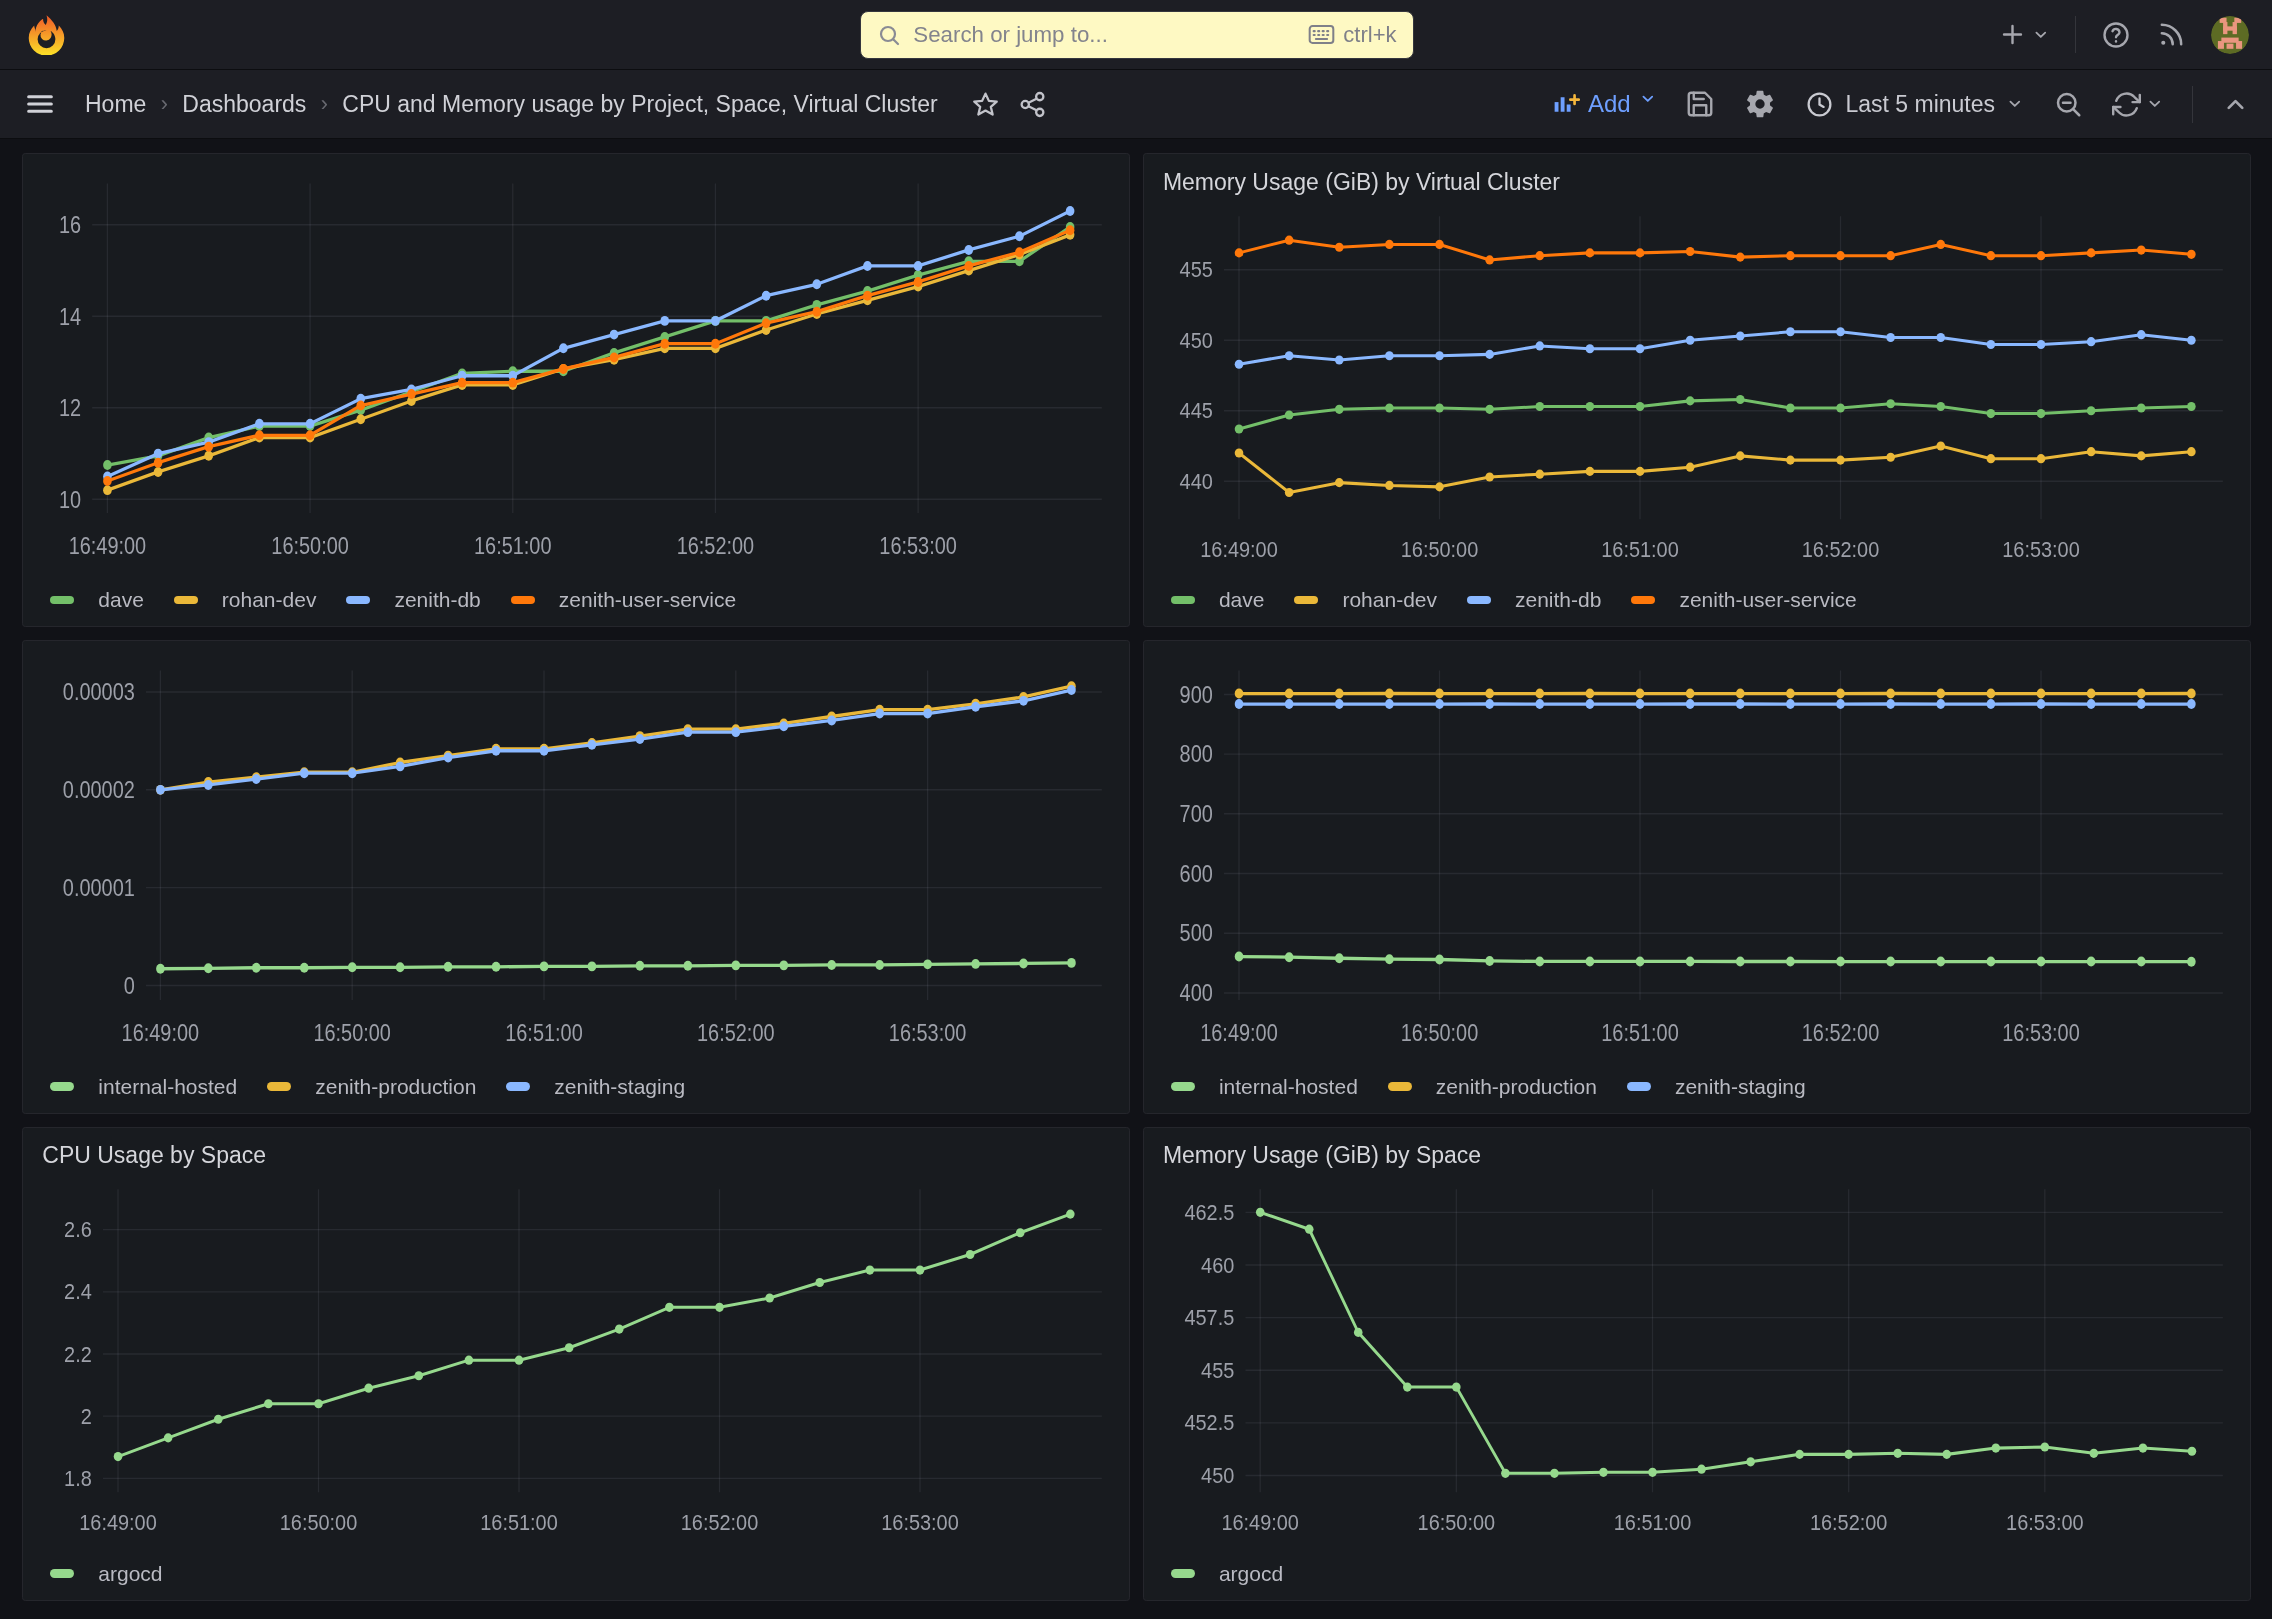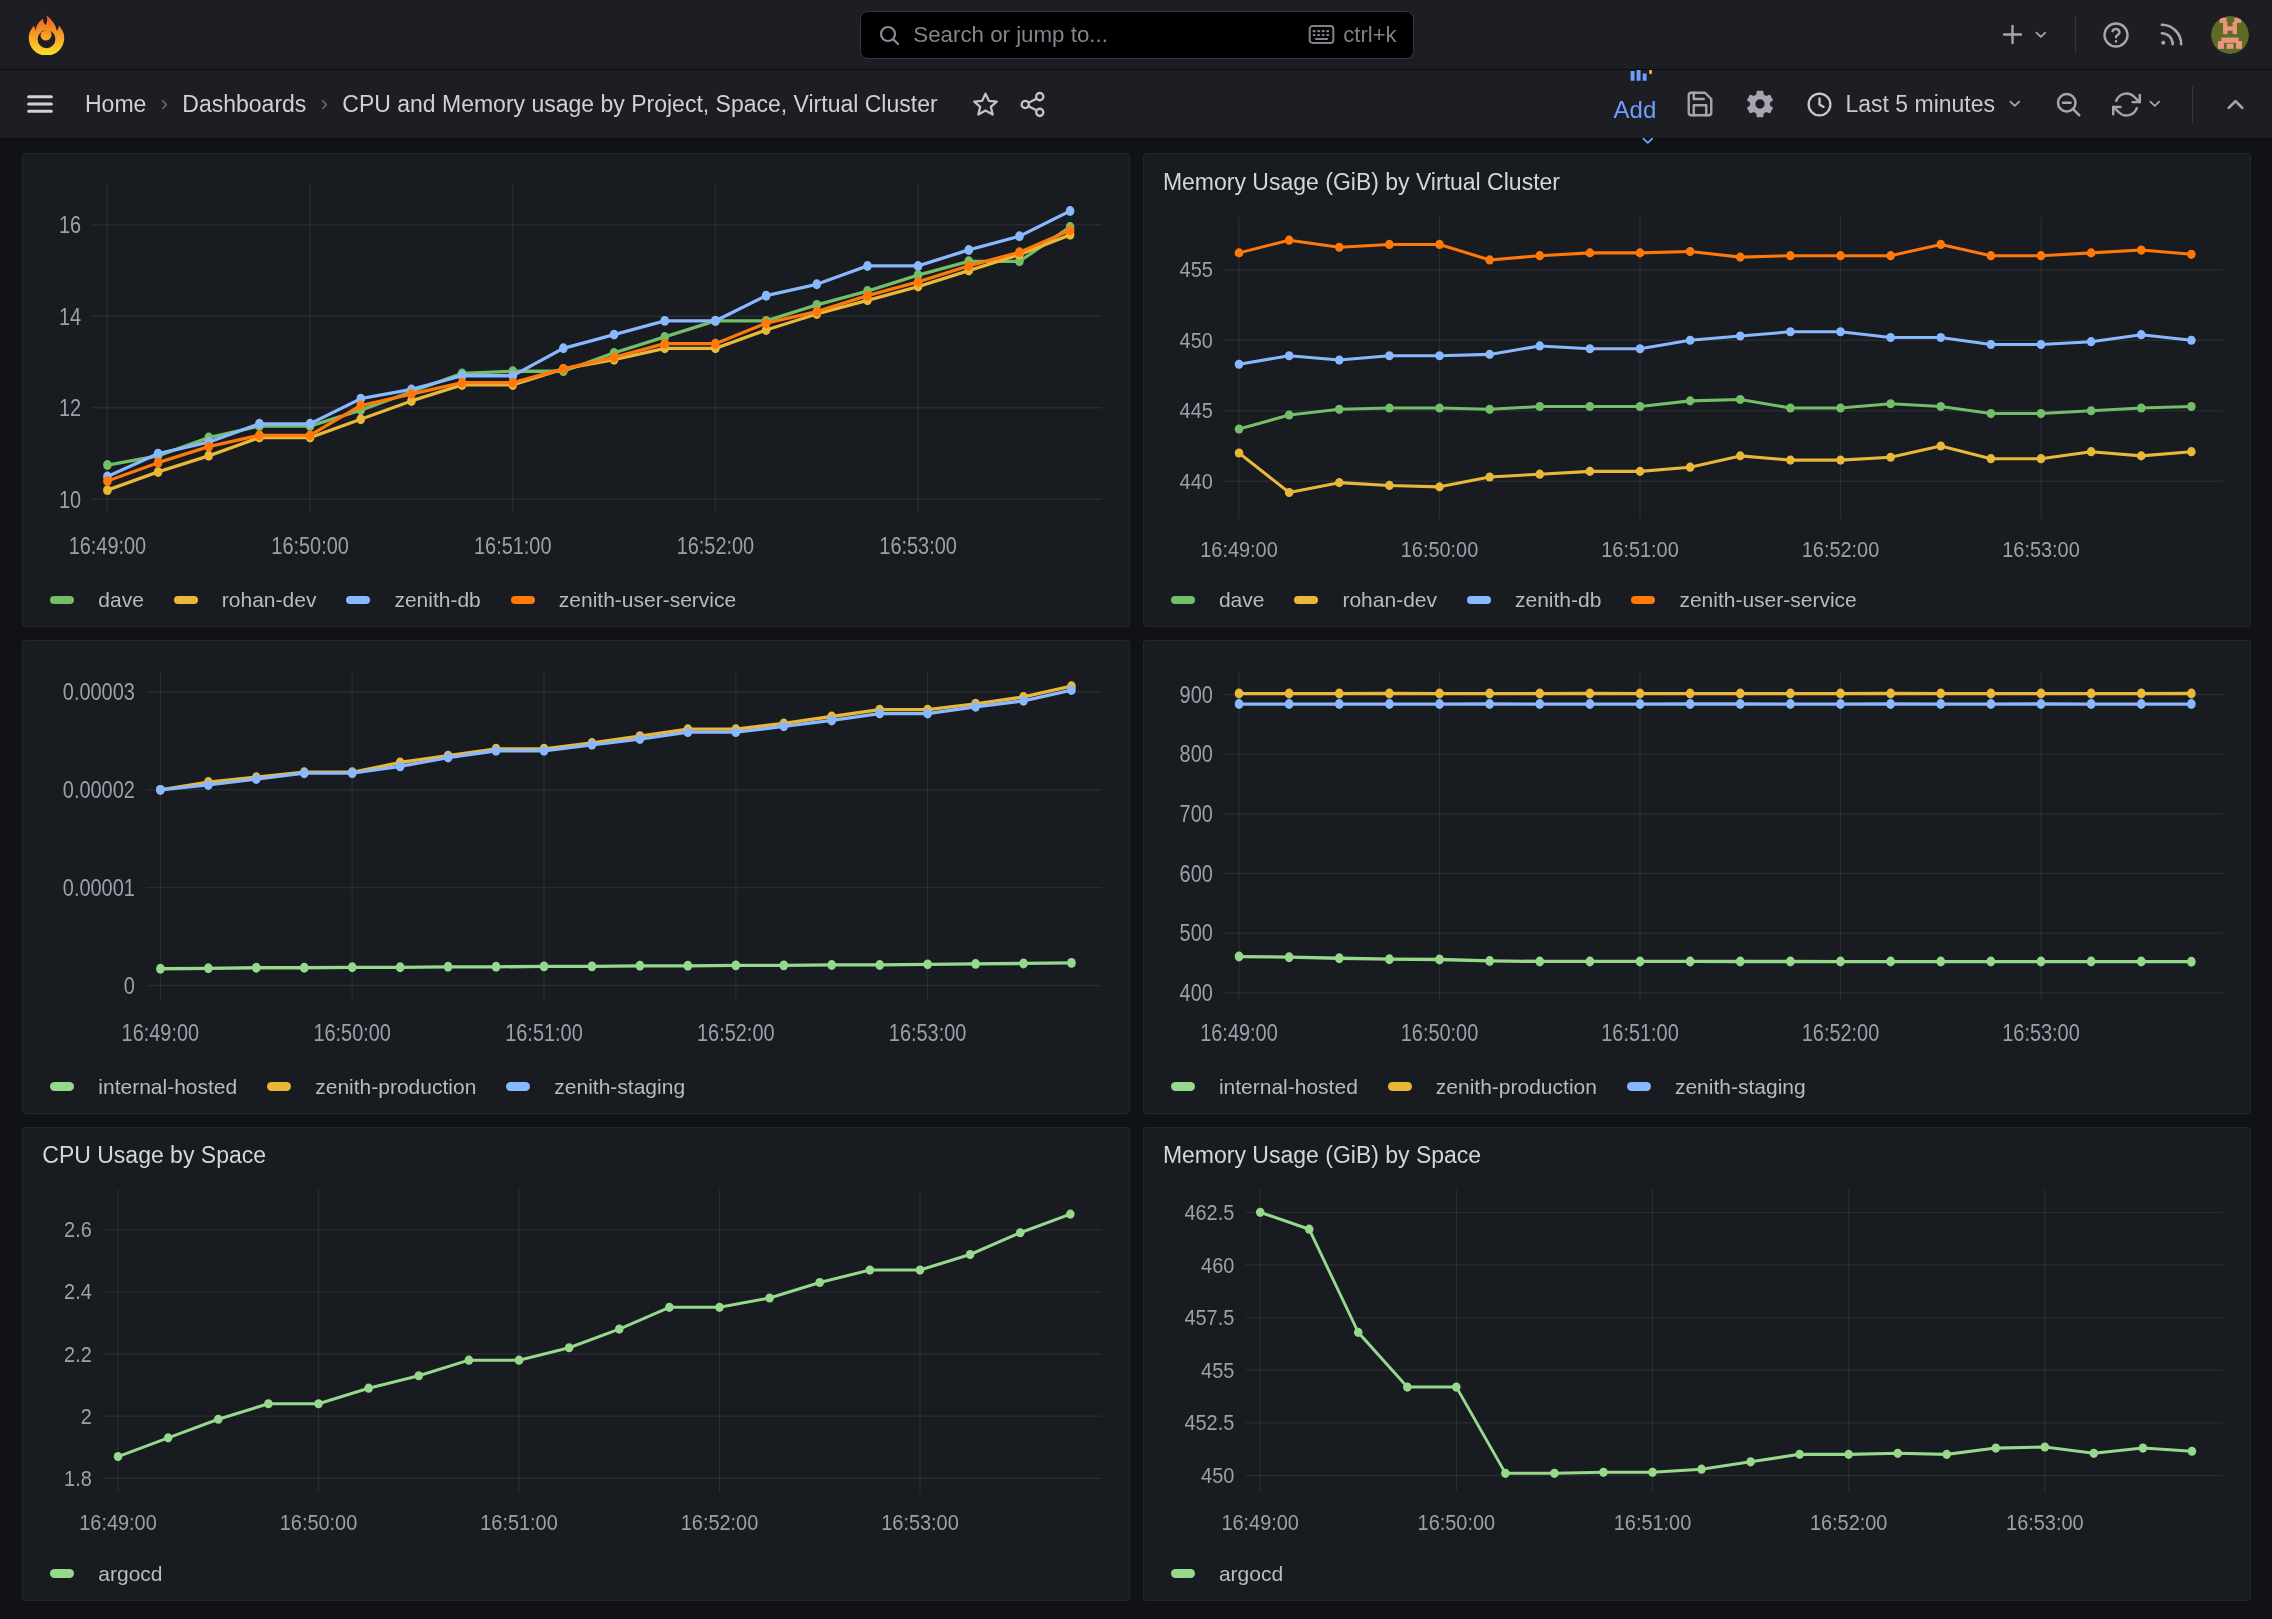--- a/index.html
+++ b/index.html
@@ -10,41 +10,41 @@
     color: #ccccdc;
   }
   
   .topnav {
     height: 70px; background: #1d1e24; border-bottom: 0.8px solid #0c0d10;
     display: flex; align-items: center; padding: 0 24px; position: relative;
   }
   .logo { width: 45px; height: 45px; display: flex; align-items: center; justify-content: center; cursor: pointer; }
   .searchbox {
     position: absolute; left: 50%; transform: translateX(-50%);
-    width: 554px; height: 48px; background: #000000; border: 0.8px solid #35363e;
+    width: 554px; height: 48px; background: #fef9c3; border: 0.8px solid #35363e;
     border-radius: 8px; display: flex; align-items: center; padding: 0 16px; gap: 12.8px;
     cursor: text;
   }
   .search-text { color: #83848d; font-size: 22.3px; flex: 1; white-space: nowrap; }
   .kbd-hint { display: flex; align-items: center; gap: 8px; color: #7f8089; font-size: 22px; }
   .right-cluster { margin-left: auto; display: flex; align-items: center; gap: 25.5px; }
   .icon-btn { display: flex; align-items: center; gap: 4.8px; cursor: pointer; }
   .divider-v { width: 0.8px; height: 37px; background: #34353b; }
   .avatar { width: 38px; height: 38px; border-radius: 50%; overflow: hidden; cursor: pointer; }
   
   .toolbar {
     height: 69px; background: #1d1e24; border-bottom: 0.8px solid #0c0d10;
     display: flex; align-items: center; padding: 0 24px; gap: 29px;
   }
   .crumbs { display: flex; align-items: center; gap: 14.4px; font-size: 23px; color: #d0d1d7; white-space: nowrap; }
   .crumb { cursor: pointer; }
   .crumb-sep { color: #686970; font-size: 21.5px; }
   .crumb-actions { display: flex; align-items: center; gap: 17.6px; margin-left: 4.8px; }
   .tool-right { margin-left: auto; display: flex; align-items: center; gap: 29px; }
-  .add-btn { color: #6E9FFF; font-size: 24px; display: flex; gap: 8px; align-items: flex-end; cursor: pointer; flex-direction: column; }
+  .add-btn { color: #6E9FFF; font-size: 24px; display: flex; gap: 8px; align-items: flex-start; cursor: pointer; }
   .time-btn { display: flex; align-items: center; gap: 11.2px; font-size: 23px; color: #c9cad1; cursor: pointer; }
   .chev { display: inline-flex; }
   
   .dash {
     padding: 14.4px 22.3px; display: grid; grid-template-columns: 1fr 1fr; gap: 12.8px;
   }
   .panel {
     background: #181b1f; border: 0.8px solid #25262c; border-radius: 3.2px;
     height: 474px; display: flex; flex-direction: column; padding: 12.8px 19px 8px;
   }

